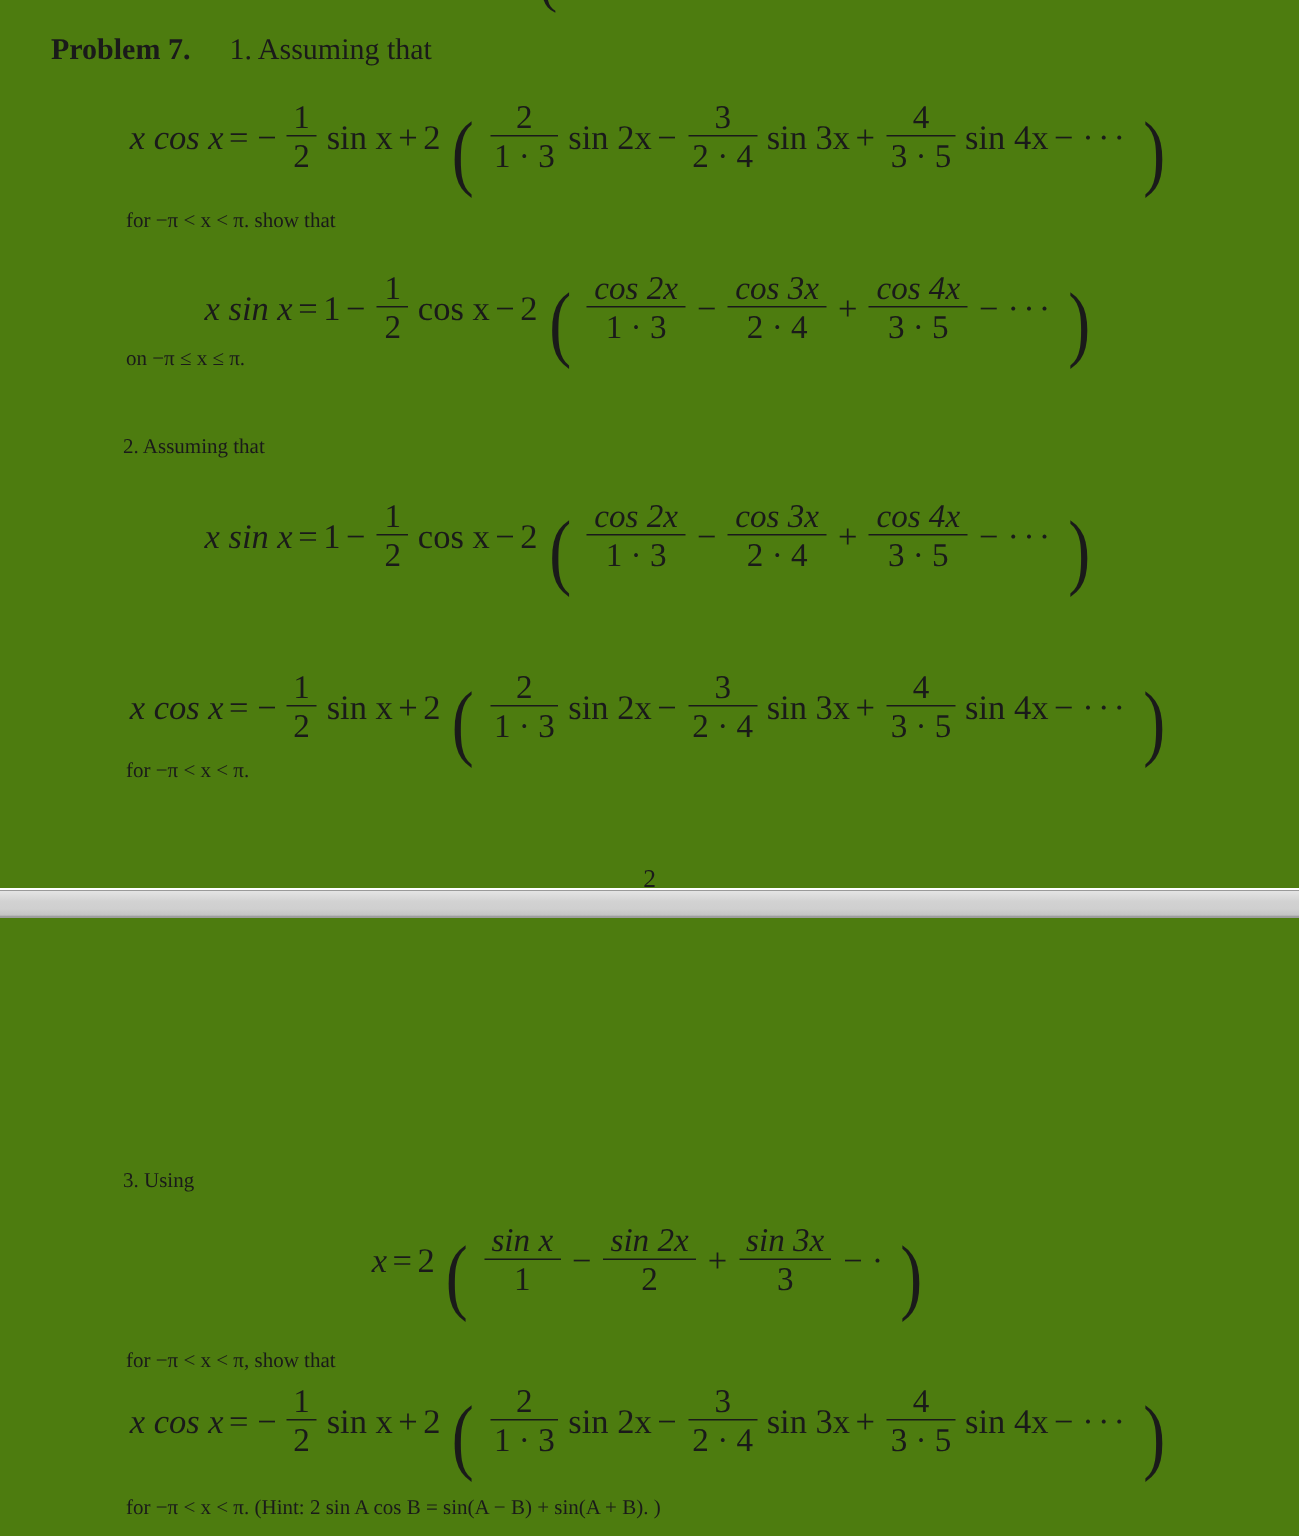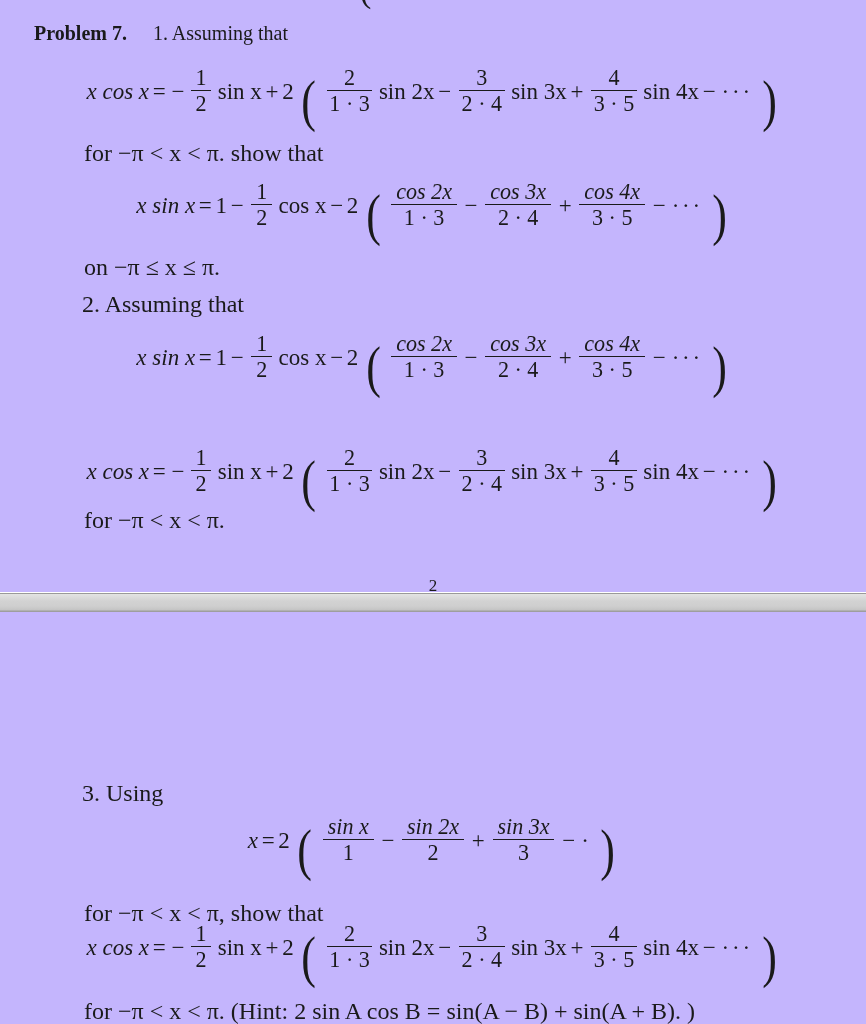--- a/index.html
+++ b/index.html
@@ -15,21 +15,21 @@
     font-family: "Liberation Serif", "DejaVu Serif", serif;
     color: #1a1a1a;
     -webkit-font-smoothing: antialiased;
   }
 
   
   .sheet {
     position: absolute;
     left: 0;
     width: 866px;
-    background: #c4b5fd;
+    background: #4d7c0f;
     box-sizing: border-box;
   }
   #sheet-top    { top: 0;   height: 592px; }
   #sheet-bottom { top: 612px; height: 412px; padding-left: 24px; }
 
   
   .page-separator {
     position: absolute;
     left: 0;
     top: 592px;
@@ -80,21 +80,21 @@
   }
   .heading-row .problem-title {
     font-weight: bold;
   }
   .heading-row .first-item {
     margin-left: 26px;
   }
 
   .text-line {
     position: absolute;
-    font-size: 24px;
+    font-size: 14px;
     white-space: nowrap;
     line-height: 1.1;
   }
   .text-indent  { left: 84px; }
   .list-marker  { left: 55px; margin-left: 27px; }
 
   .equation {
     position: absolute;
     left: 0;
     width: 866px;
@@ -162,21 +162,21 @@
   <div class="equation" style="top:66px">
     <span class="mi">x cos x</span><span class="mo">=</span><span class="mo-tight">−</span><span class="frac"><span class="num">1</span><span class="den">2</span></span><span class="fn mi">sin x</span><span class="mo">+</span><span class="mn">2</span><span class="big-paren left">(</span><span class="frac small-gap"><span class="num">2</span><span class="den">1 · 3</span></span><span class="fn mi">sin 2x</span><span class="mo">−</span><span class="frac small-gap"><span class="num">3</span><span class="den">2 · 4</span></span><span class="fn mi">sin 3x</span><span class="mo">+</span><span class="frac small-gap"><span class="num">4</span><span class="den">3 · 5</span></span><span class="fn mi">sin 4x</span><span class="mo">−</span><span class="ellipsis">···</span><span class="big-paren right">)</span>
   </div>
 
   <div class="text-line text-indent" style="top:140px">for −π &lt; x &lt; π. show that</div>
 
   <div class="equation" style="top:180px">
     <span class="mi">x sin x</span><span class="mo">=</span><span class="mn">1</span><span class="mo">−</span><span class="frac"><span class="num">1</span><span class="den">2</span></span><span class="fn mi">cos x</span><span class="mo">−</span><span class="mn">2</span><span class="big-paren left">(</span><span class="frac"><span class="num mi">cos 2x</span><span class="den">1 · 3</span></span><span class="mo">−</span><span class="frac"><span class="num mi">cos 3x</span><span class="den">2 · 4</span></span><span class="mo">+</span><span class="frac"><span class="num mi">cos 4x</span><span class="den">3 · 5</span></span><span class="mo">−</span><span class="ellipsis">···</span><span class="big-paren right">)</span>
   </div>
 
-  <div class="text-line text-indent" style="top:254px">on −π ≤ x ≤ π.</div>
+  <div class="text-line text-indent" style="top:232px">on −π ≤ x ≤ π.</div>
 
   <div class="text-line list-marker" style="top:291px">
     <span>2.</span>
     <span>Assuming that</span>
   </div>
 
   <div class="equation" style="top:332px">
     <span class="mi">x sin x</span><span class="mo">=</span><span class="mn">1</span><span class="mo">−</span><span class="frac"><span class="num">1</span><span class="den">2</span></span><span class="fn mi">cos x</span><span class="mo">−</span><span class="mn">2</span><span class="big-paren left">(</span><span class="frac"><span class="num mi">cos 2x</span><span class="den">1 · 3</span></span><span class="mo">−</span><span class="frac"><span class="num mi">cos 3x</span><span class="den">2 · 4</span></span><span class="mo">+</span><span class="frac"><span class="num mi">cos 4x</span><span class="den">3 · 5</span></span><span class="mo">−</span><span class="ellipsis">···</span><span class="big-paren right">)</span>
   </div>
 

